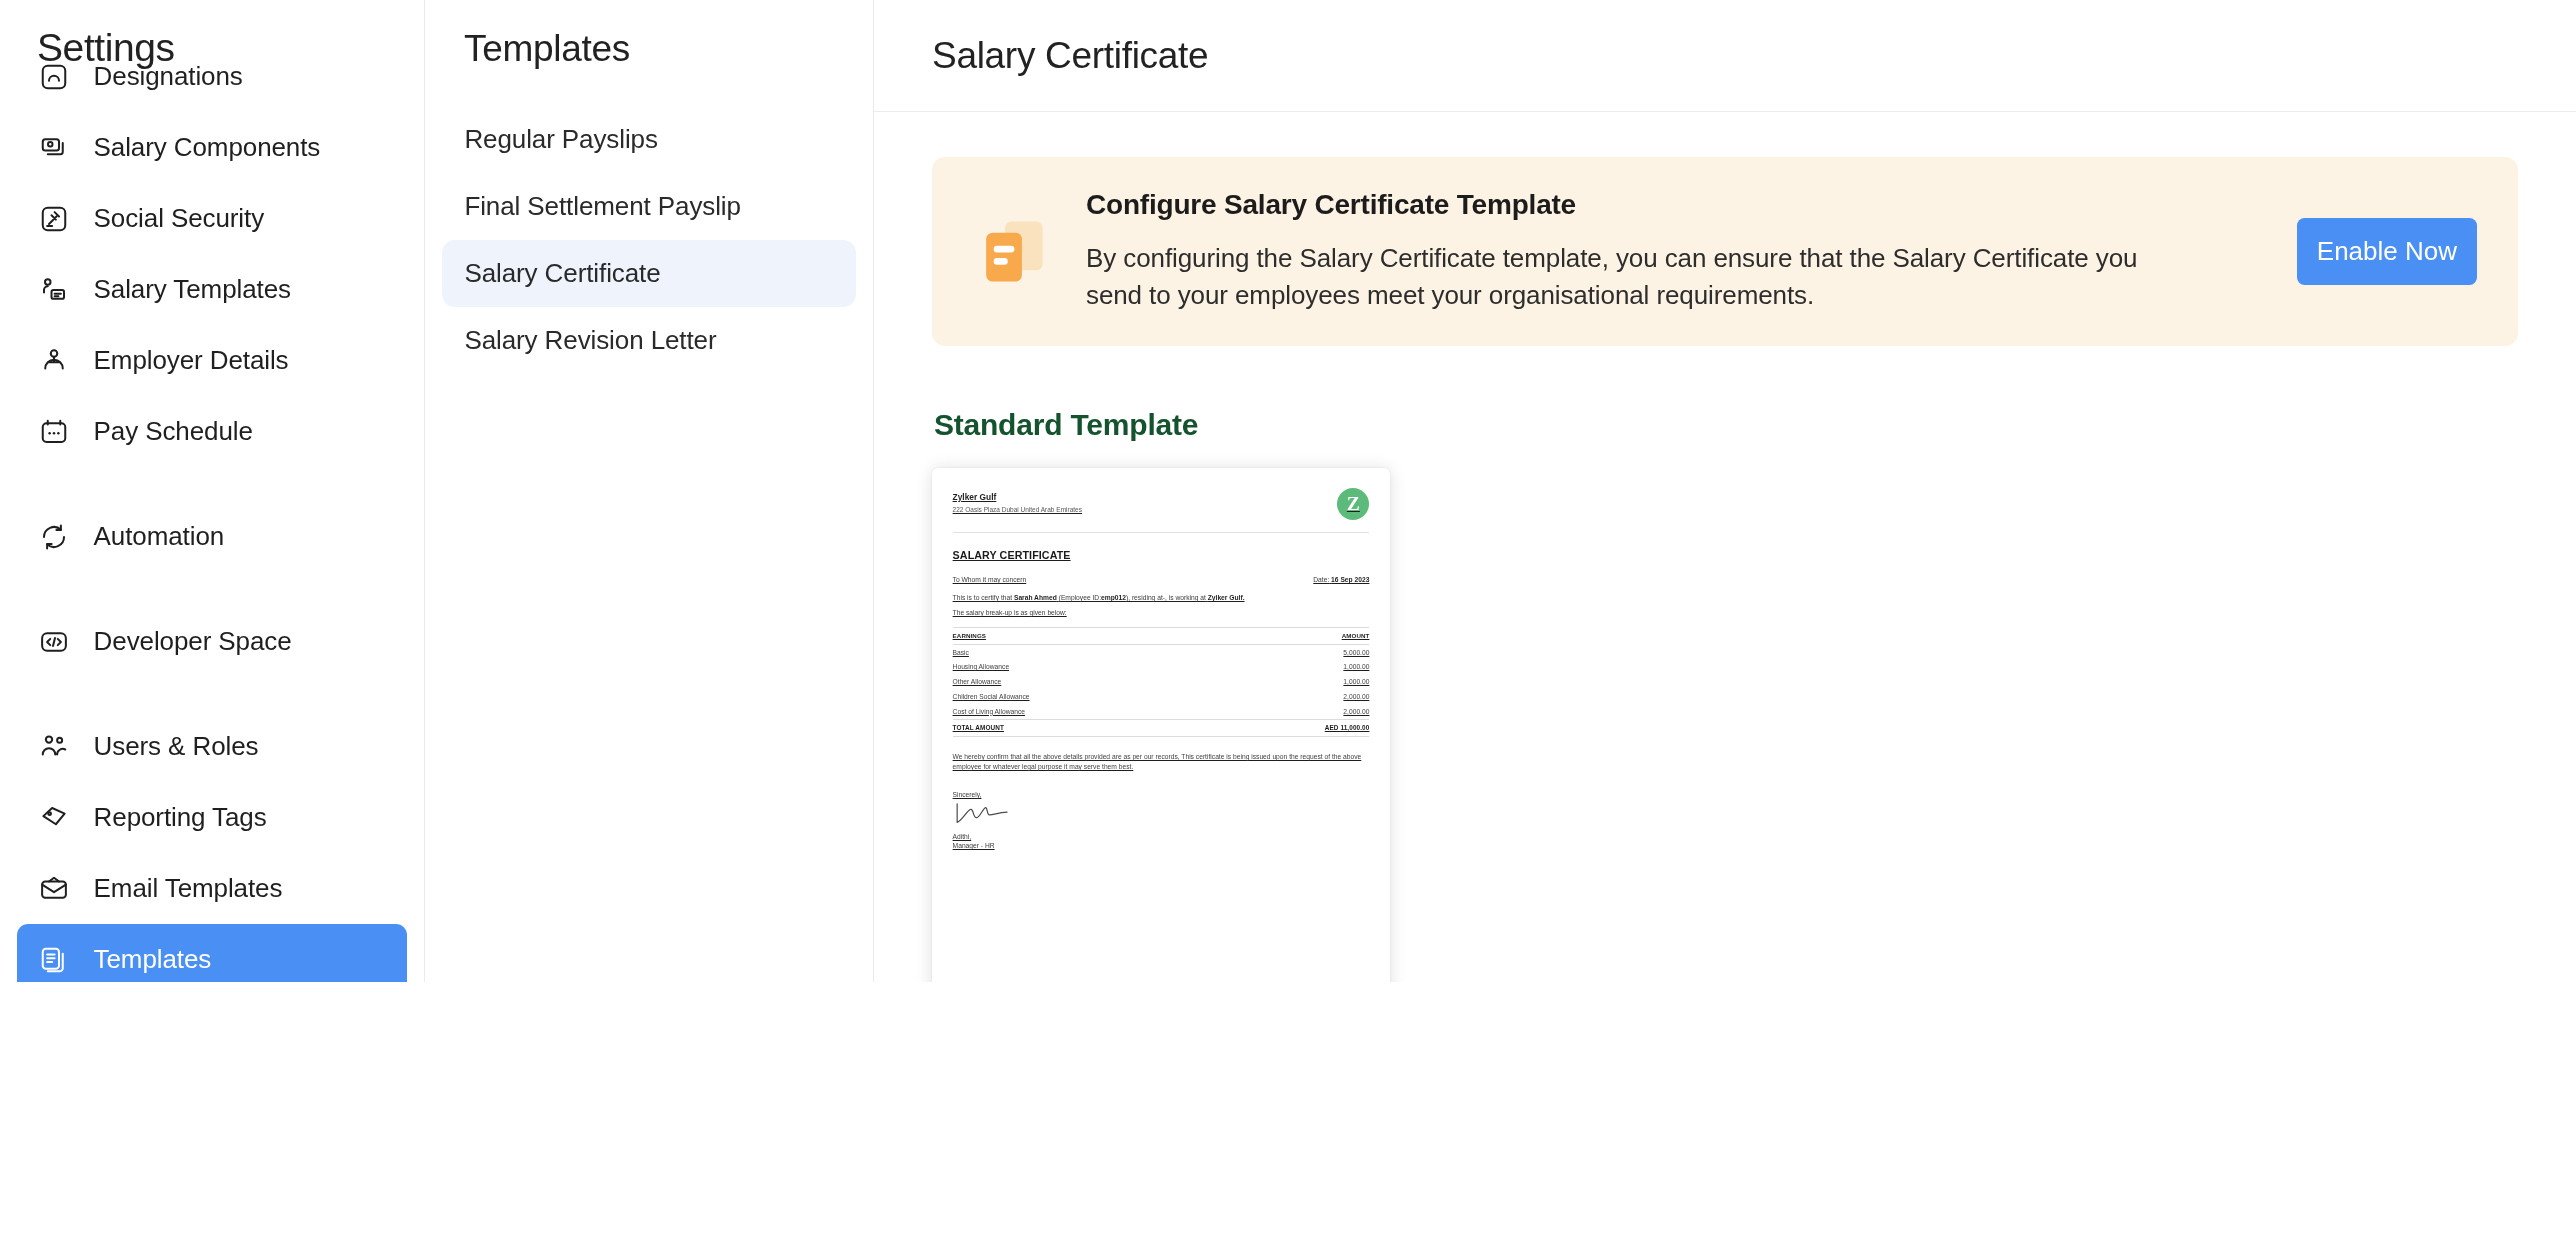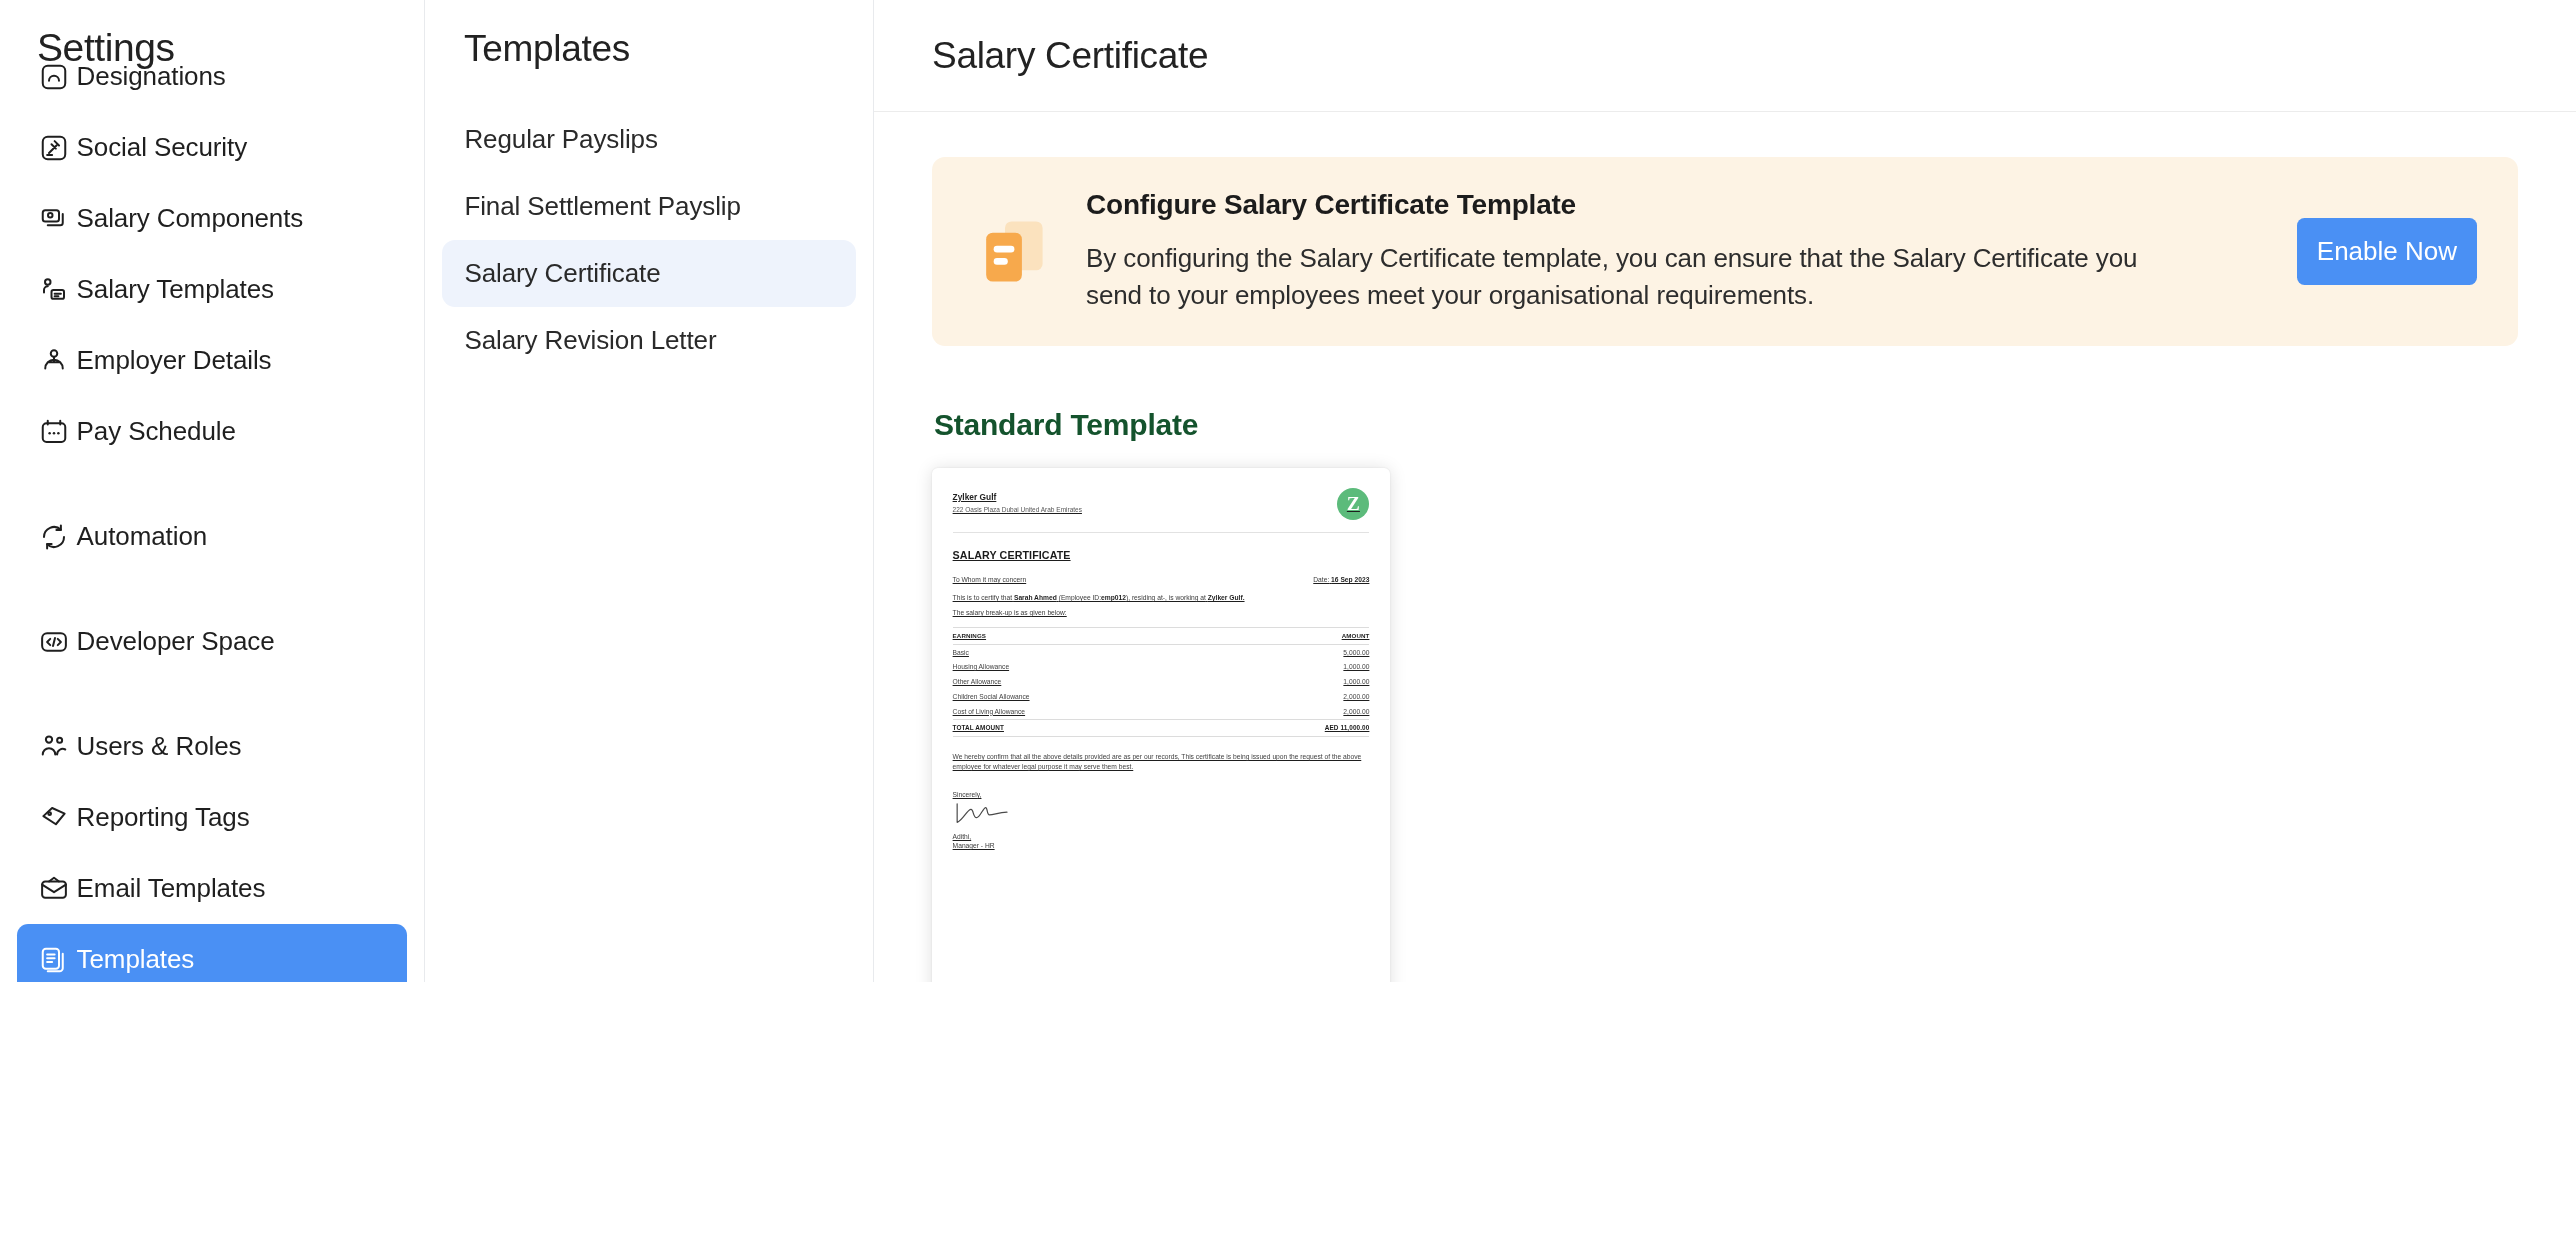--- a/index.html
+++ b/index.html
@@ -23,21 +23,21 @@
     flex: 0 0 425px;
   }
   .sidebar-title {
     font-size: 39px; font-weight: 400; letter-spacing: -0.4px;
     color: #222; padding: 26px 0 0 37px;
   }
   .nav { position: absolute; top: 86px; left: 0; right: 0; }
   .nav-group { margin-bottom: 34px; }
   .nav-group:last-child { margin-bottom: 0; }
   .nav-item {
-    display: flex; align-items: center; gap: 7px;
+    display: flex; align-items: center; gap: 24px;
     height: 71px;
     margin: 0 17px 0 17px;
     padding: 0 20.6px;
     border-radius: 11.2px;
     cursor: pointer;
     color: #1f1f1f;
   }
   .nav-item.active { background: #4a90f4; color: #ffffff; }
   .nav-icon {
     width: 32px; height: 32px;
@@ -176,35 +176,35 @@
               <svg viewBox="0 0 24 24" xmlns="http://www.w3.org/2000/svg">
                 <rect x="3" y="3" width="18" height="18" rx="4" fill="none" stroke="currentColor" stroke-width="1.6" stroke-linecap="round" stroke-linejoin="round"></rect>
                 <path d="M8 15a4 4 0 0 1 8 0" fill="none" stroke="currentColor" stroke-width="1.6" stroke-linecap="round" stroke-linejoin="round"></path>
               </svg>
             </span>
             <span class="nav-label">Designations</span>
           </div>
           <div class="nav-item">
             <span class="nav-icon">
               <svg viewBox="0 0 24 24" xmlns="http://www.w3.org/2000/svg">
-                <rect x="3" y="3" width="18" height="18" rx="4" fill="none" stroke="currentColor" stroke-width="1.6" stroke-linecap="round" stroke-linejoin="round"></rect>
-                <path d="M8 16l6-6M12.5 6.5l3.5 3.5M10 9l3.5 3.5M6.5 17.5h4" fill="none" stroke="currentColor" stroke-width="1.6" stroke-linecap="round" stroke-linejoin="round"></path>
-              </svg>
-            </span>
-            <span class="nav-label">Social Security</span>
-          </div>
-          <div class="nav-item">
-            <span class="nav-icon">
-              <svg viewBox="0 0 24 24" xmlns="http://www.w3.org/2000/svg">
                 <rect x="3" y="5" width="13" height="9" rx="2" fill="none" stroke="currentColor" stroke-width="1.6" stroke-linecap="round" stroke-linejoin="round"></rect>
                 <circle cx="9" cy="9" r="1.8" fill="none" stroke="currentColor" stroke-width="1.6" stroke-linecap="round" stroke-linejoin="round"></circle>
                 <path d="M7 17h10a2 2 0 0 0 2-2V8" fill="none" stroke="currentColor" stroke-width="1.6" stroke-linecap="round" stroke-linejoin="round"></path>
               </svg>
             </span>
             <span class="nav-label">Salary Components</span>
+          </div>
+          <div class="nav-item">
+            <span class="nav-icon">
+              <svg viewBox="0 0 24 24" xmlns="http://www.w3.org/2000/svg">
+                <rect x="3" y="3" width="18" height="18" rx="4" fill="none" stroke="currentColor" stroke-width="1.6" stroke-linecap="round" stroke-linejoin="round"></rect>
+                <path d="M8 16l6-6M12.5 6.5l3.5 3.5M10 9l3.5 3.5M6.5 17.5h4" fill="none" stroke="currentColor" stroke-width="1.6" stroke-linecap="round" stroke-linejoin="round"></path>
+              </svg>
+            </span>
+            <span class="nav-label">Social Security</span>
           </div>
           <div class="nav-item">
             <span class="nav-icon">
               <svg viewBox="0 0 24 24" xmlns="http://www.w3.org/2000/svg">
                 <circle cx="7" cy="5.5" r="2.2" fill="none" stroke="currentColor" stroke-width="1.6" stroke-linecap="round" stroke-linejoin="round"></circle>
                 <path d="M4 14v-2a3 3 0 0 1 3-3" fill="none" stroke="currentColor" stroke-width="1.6" stroke-linecap="round" stroke-linejoin="round"></path>
                 <rect x="10" y="12" width="10" height="7" rx="1.5" fill="none" stroke="currentColor" stroke-width="1.6" stroke-linecap="round" stroke-linejoin="round"></rect>
                 <path d="M12.5 15h5M12.5 17h3" fill="none" stroke="currentColor" stroke-width="1.6" stroke-linecap="round" stroke-linejoin="round"></path>
               </svg>
             </span>

